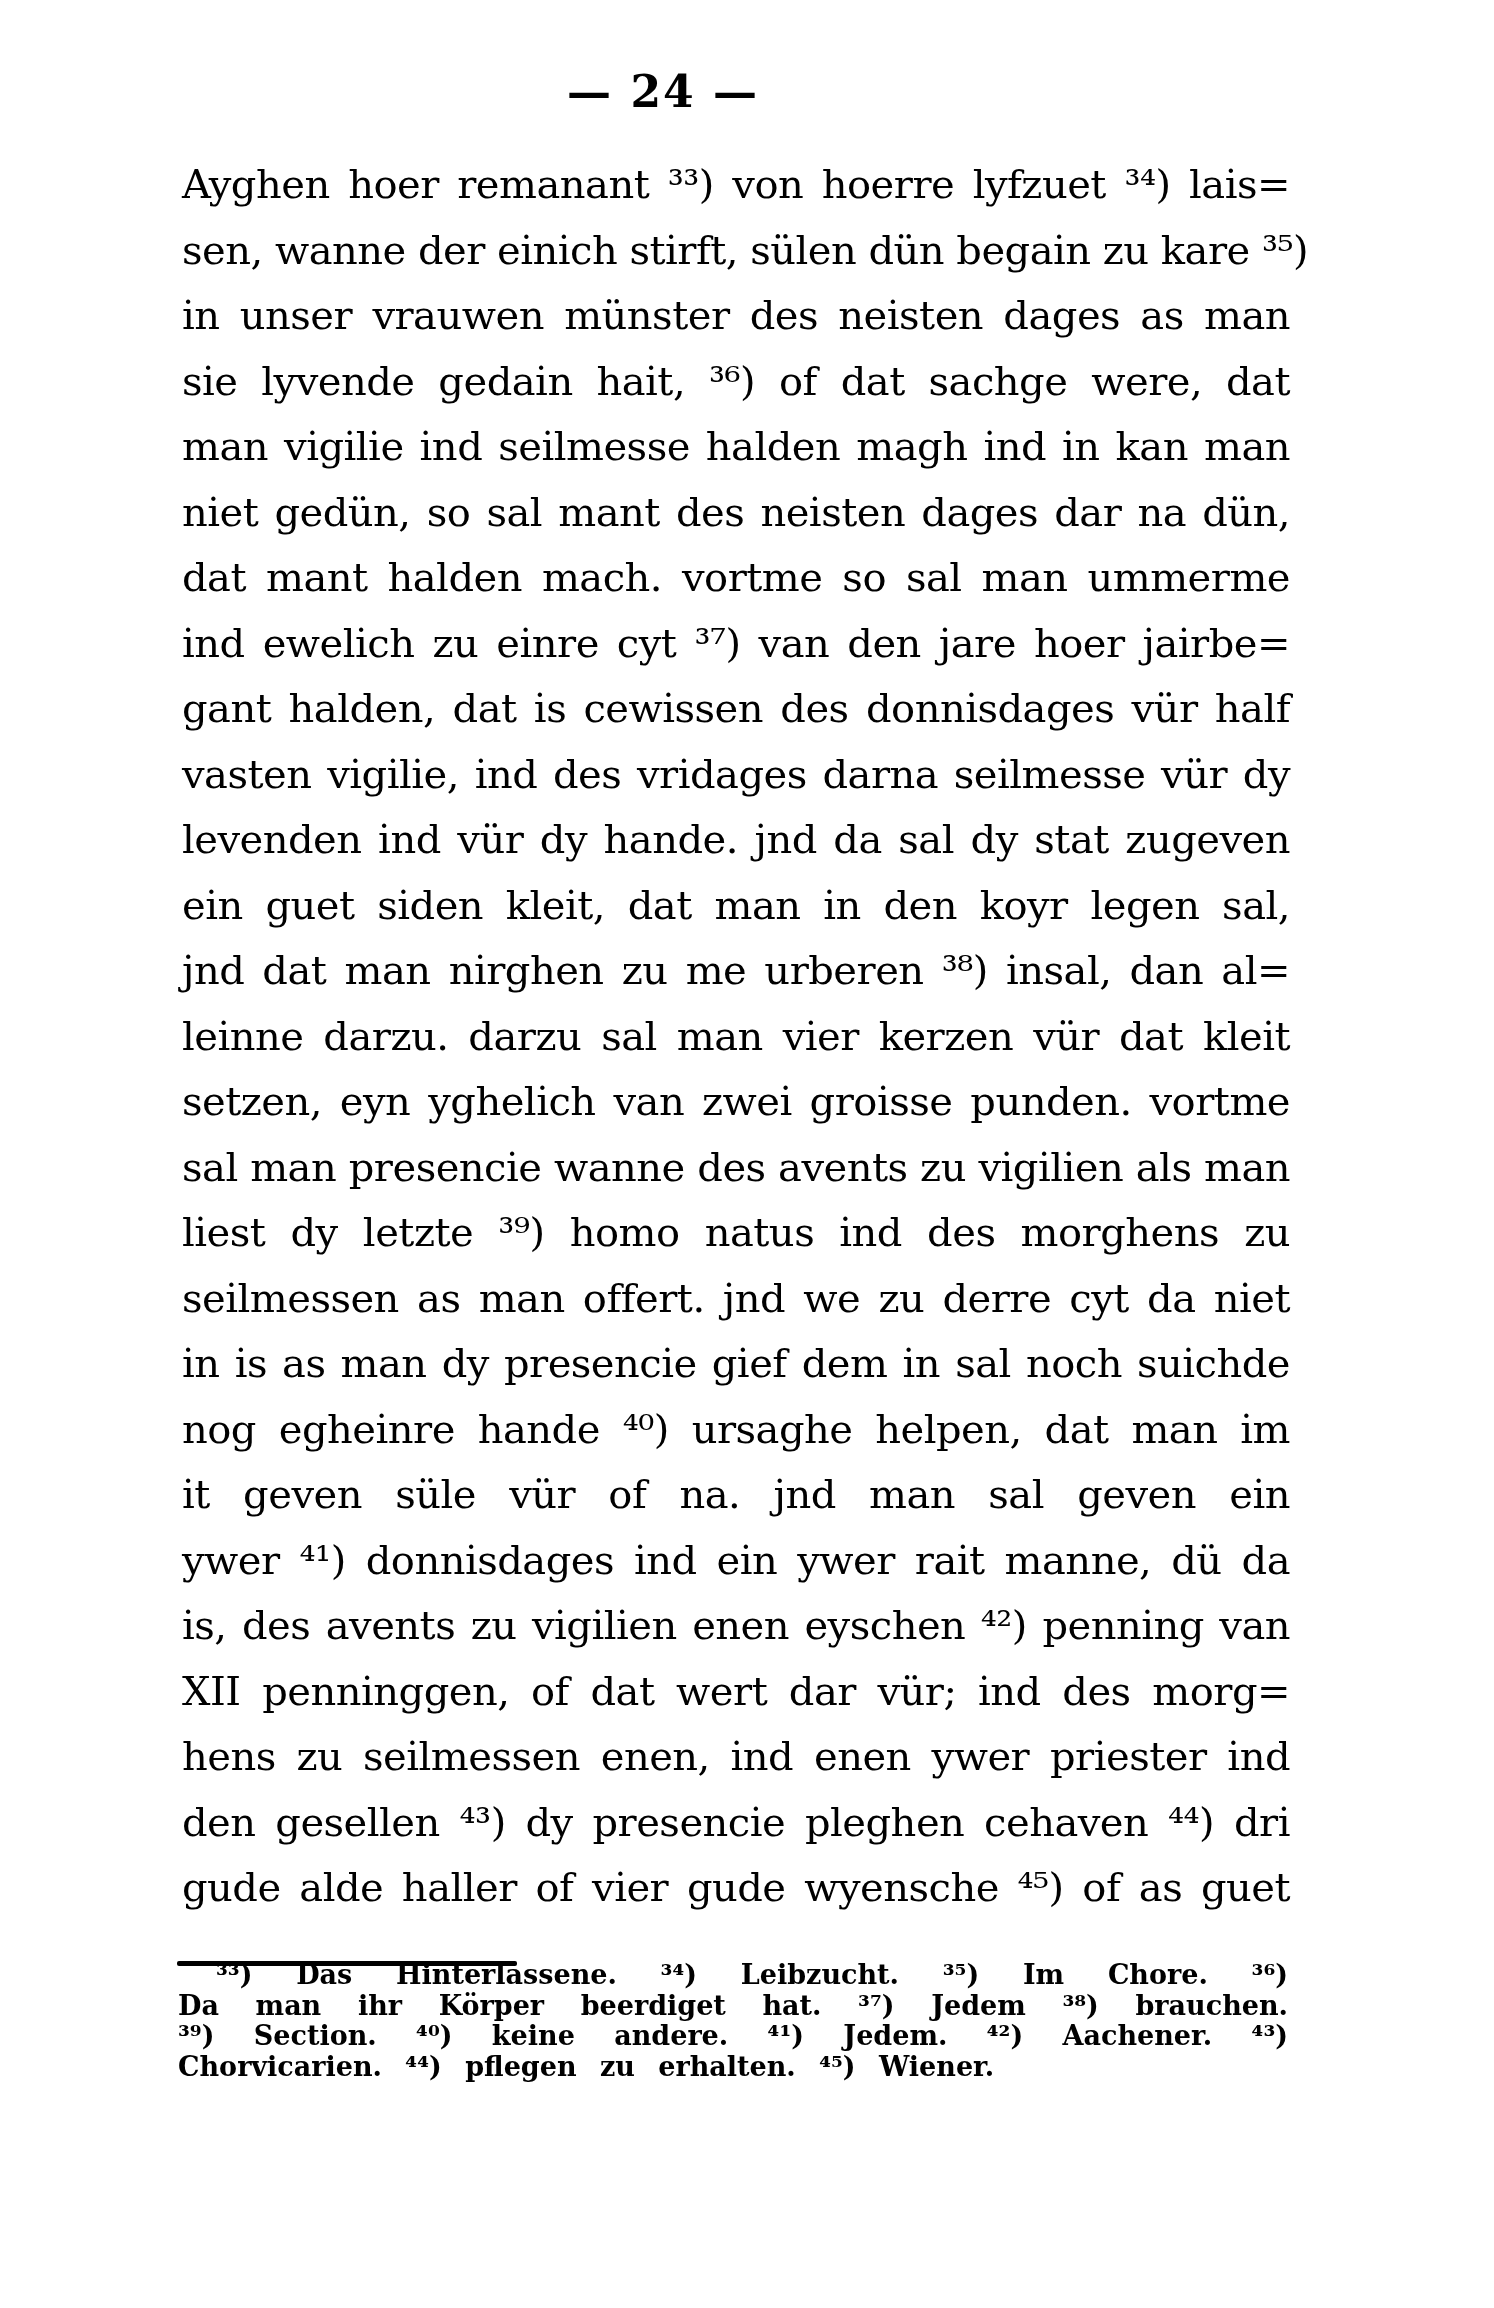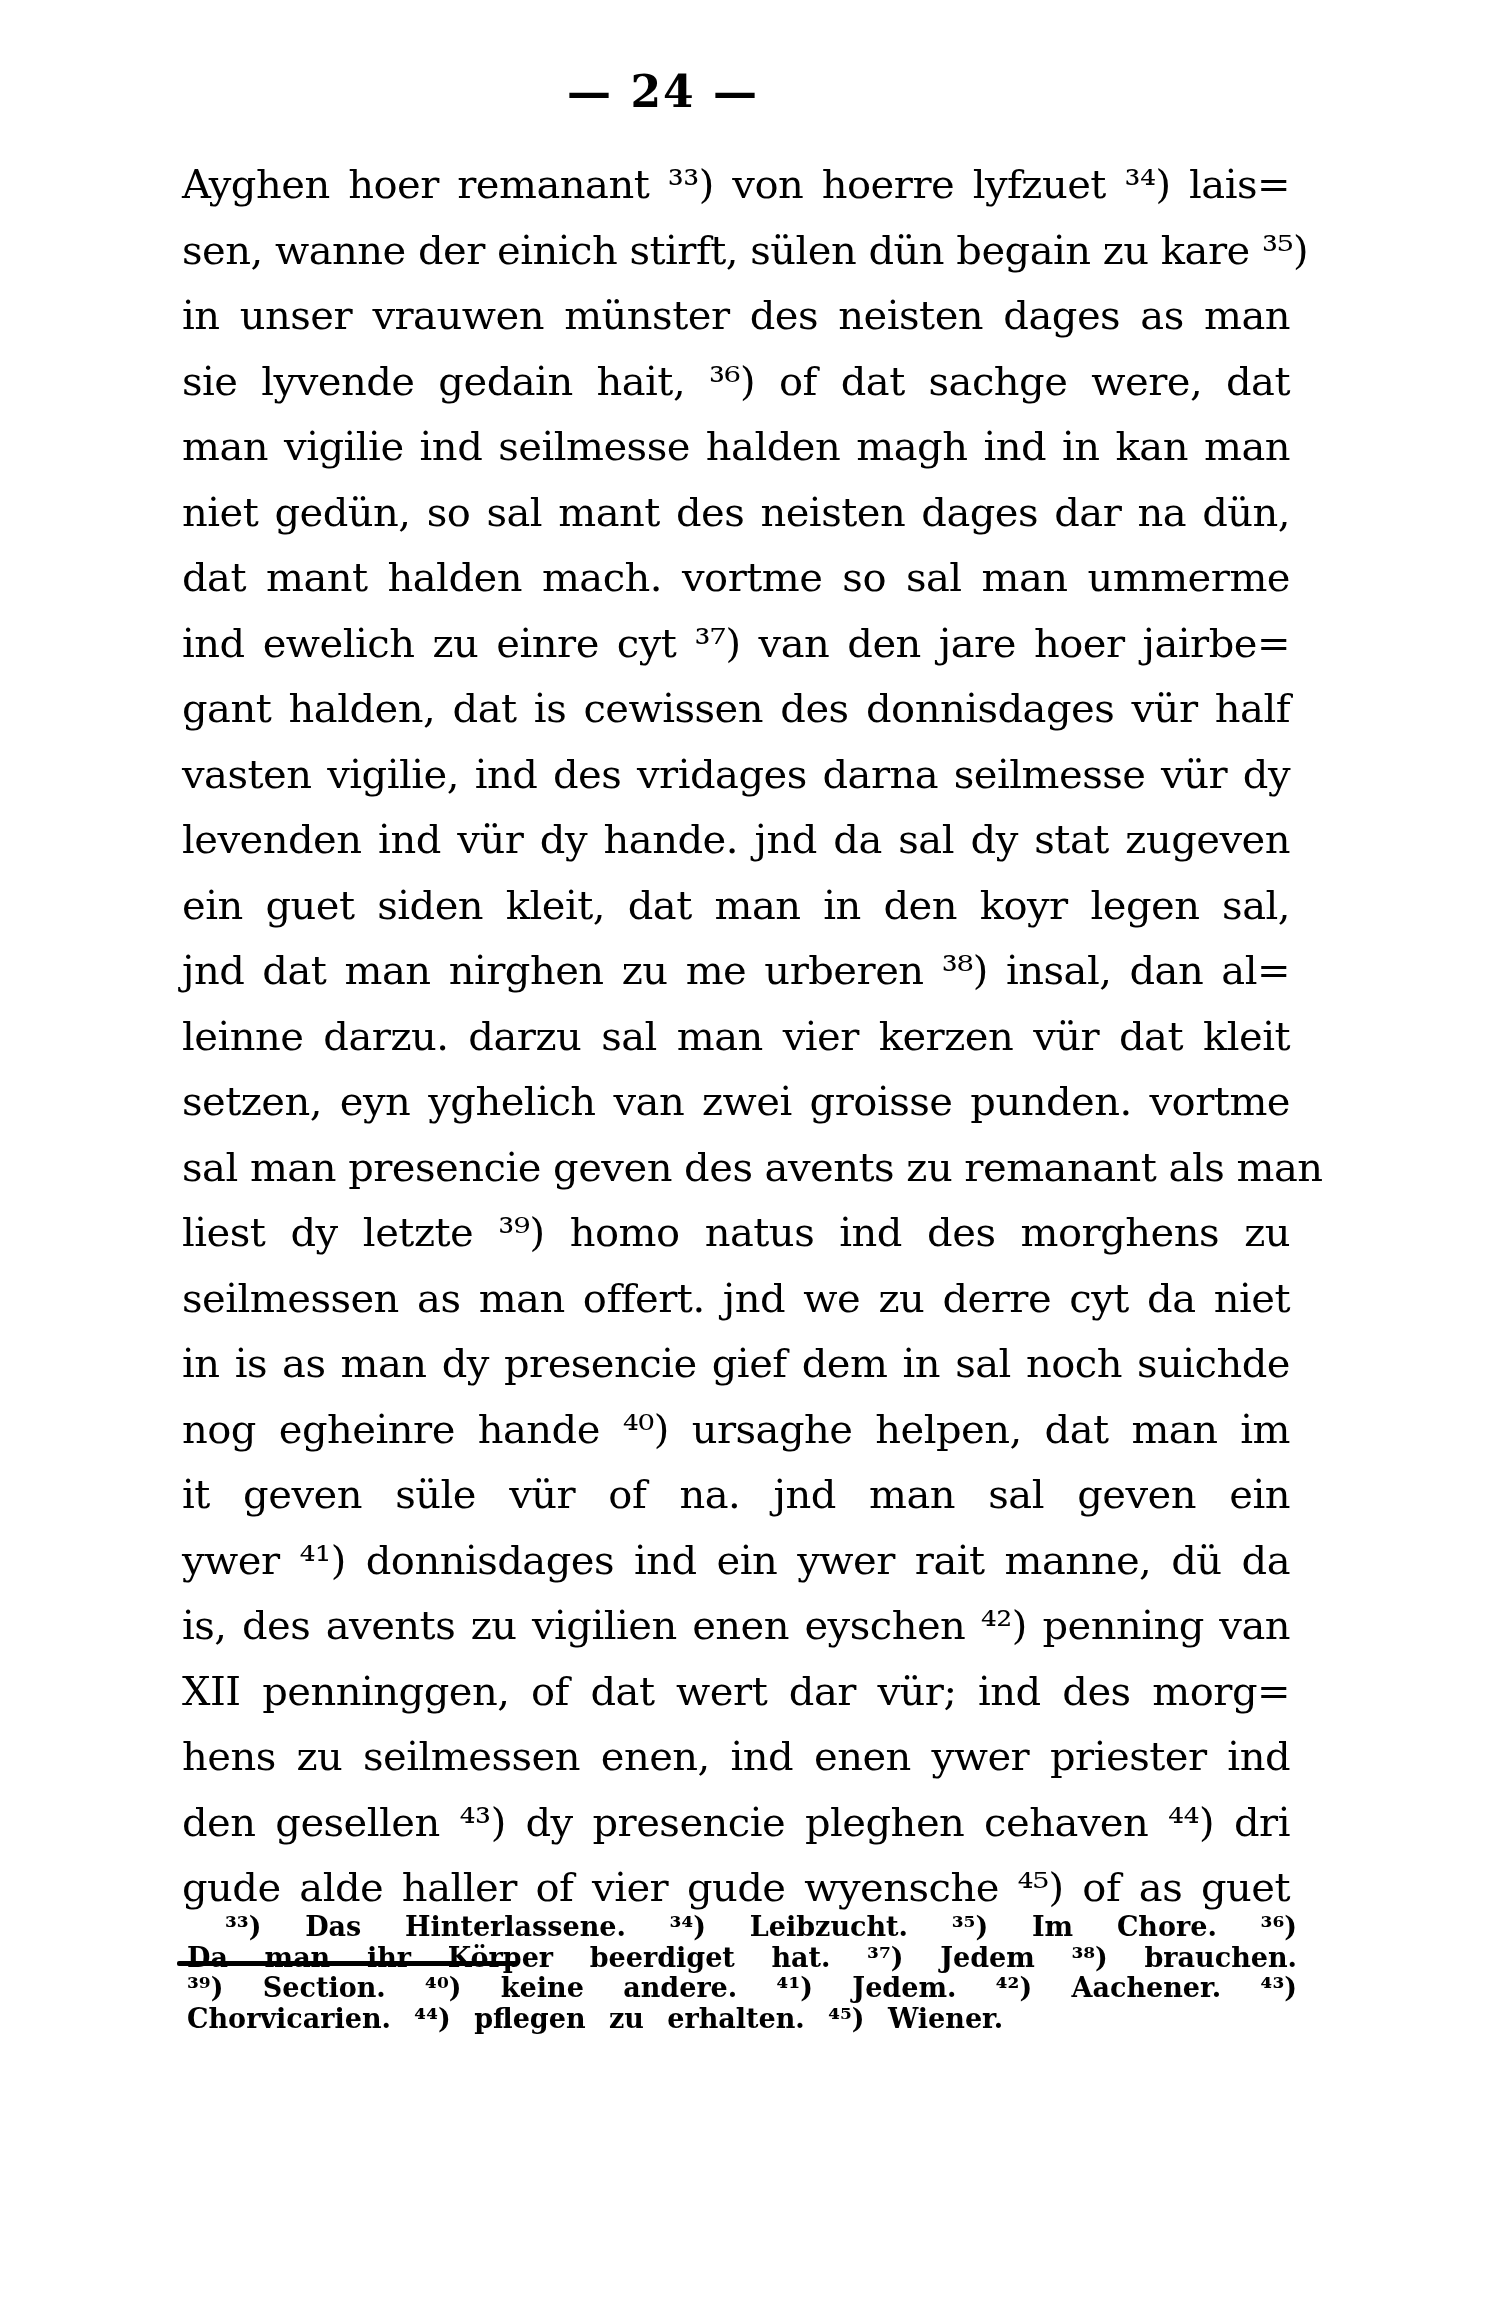--- a/index.html
+++ b/index.html
@@ -50,24 +50,23 @@
       position: absolute;
       top: 1961px;
       left: 177px;
       width: 340px;
       height: 5px;
       background: #000000;
       border-radius: 2px;
     }
     .footnotes {
       position: absolute;
-      top: 1912px;
+      top: 1960px;
       left: 178px;
       width: 1110px;
-      margin-left: 9px;
     }
     .fn-line {
       height: 30.5px;
       line-height: 30.5px;
       font-size: 27px;
       font-weight: bold;
       white-space: nowrap;
       text-align: justify;
       text-align-last: justify;
       font-family: "DejaVu Serif", serif;
@@ -94,21 +93,21 @@
   <div class="line">niet gedün, so sal mant des neisten dages dar na dün,</div>
   <div class="line">dat mant halden mach. vortme so sal man ummerme</div>
   <div class="line">ind ewelich zu einre cyt ³⁷) van den jare hoer jairbe=</div>
   <div class="line">gant halden, dat is cewissen des donnisdages vür half</div>
   <div class="line">vasten vigilie, ind des vridages darna seilmesse vür dy</div>
   <div class="line">levenden ind vür dy hande. jnd da sal dy stat zugeven</div>
   <div class="line">ein guet siden kleit, dat man in den koyr legen sal,</div>
   <div class="line">jnd dat man nirghen zu me urberen ³⁸) insal, dan al=</div>
   <div class="line">leinne darzu. darzu sal man vier kerzen vür dat kleit</div>
   <div class="line">setzen, eyn yghelich van zwei groisse punden. vortme</div>
-  <div class="line">sal man presencie geven des avents zu remanant als man</div>
+  <div class="line">sal man presencie wanne des avents zu vigilien als man</div>
   <div class="line">liest dy letzte ³⁹) homo natus ind des morghens zu</div>
   <div class="line">seilmessen as man offert. jnd we zu derre cyt da niet</div>
   <div class="line">in is as man dy presencie gief dem in sal noch suichde</div>
   <div class="line">nog egheinre hande ⁴⁰) ursaghe helpen, dat man im</div>
   <div class="line">it geven süle vür of na. jnd man sal geven ein</div>
   <div class="line">ywer ⁴¹) donnisdages ind ein ywer rait manne, dü da</div>
   <div class="line">is, des avents zu vigilien enen eyschen ⁴²) penning van</div>
   <div class="line">XII penninggen, of dat wert dar vür; ind des morg=</div>
   <div class="line">hens zu seilmessen enen, ind enen ywer priester ind</div>
   <div class="line">den gesellen ⁴³) dy presencie pleghen cehaven ⁴⁴) dri</div>

